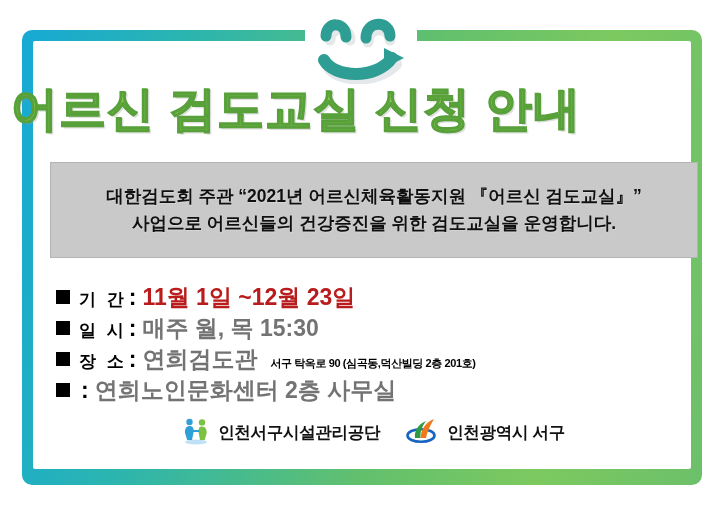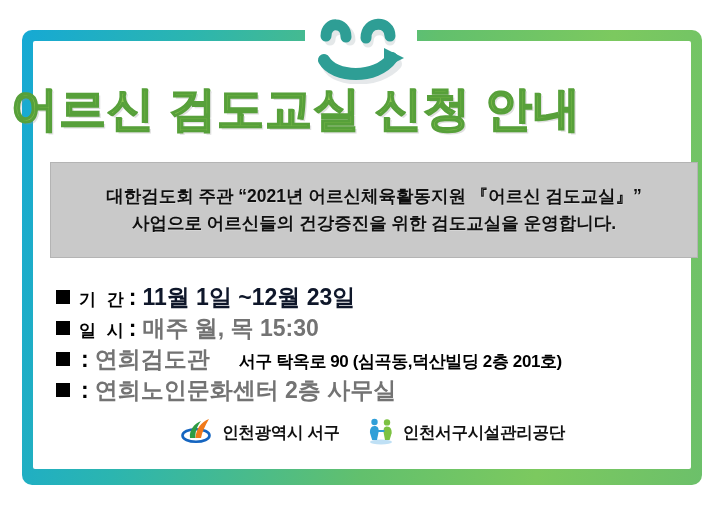--- a/index.html
+++ b/index.html
@@ -142,26 +142,26 @@
     font-size: 23px;
     font-weight: 700;
     color: #000000;
     margin: 0 6px 0 2px;
   }
   .detail-value {
     font-size: 23px;
     font-weight: 700;
     color: #737373;
   }
-  .detail-value.blue { color: #0f172a; }
+  .detail-value.blue { color: #b91c1c; }
   .detail-sub {
-    font-size: 17px;
+    font-size: 11px;
     font-weight: 700;
     color: #000000;
-    margin-left: 29px;
+    margin-left: 13px;
     letter-spacing: -0.4px;
   }
 
   
   .footer {
     position: absolute;
     left: 0;
     bottom: 20px;
     width: 680px;
     display: flex;
@@ -218,58 +218,59 @@
 
         <div class="detail-row">
           <span class="bullet-sq"></span>
           <span class="detail-label">일 시</span>
           <span class="detail-colon">:</span>
           <span class="detail-value">매주 월, 목 15:30</span>
         </div>
 
         <div class="detail-row">
           <span class="bullet-sq"></span>
+          <span class="detail-label">장 소</span>
           <span class="detail-colon">:</span>
           <span class="detail-value">연희검도관</span>
           <span class="detail-sub">서구 탁옥로 90 (심곡동,덕산빌딩 2층 201호)</span>
         </div>
 
         <div class="detail-row">
           <span class="bullet-sq"></span>
           <span class="detail-colon">:</span>
           <span class="detail-value">연희노인문화센터  2층 사무실</span>
         </div>
 
       </div>
 
       <div class="footer">
-
-        <div class="logo-unit">
-          <span class="logo-mark">
-            <svg width="34" height="28" viewBox="0 0 34 28" aria-hidden="true">
-              <ellipse cx="15" cy="18.5" rx="13.5" ry="6.3" fill="none" stroke="#1565c0" stroke-width="2.6"></ellipse>
-              <path d="M9 21 C8 13 13 7 20 4 C16 9 14 15 14.5 21 Z" fill="#2e9b43"></path>
-              <path d="M14.5 21 C15 12 20 5 28 2 C24 9 21 15 20 21 Z" fill="#f07a1a"></path>
-            </svg>
-          </span>
-          <span class="logo-text">인천광역시 서구</span>
-        </div>
 
         <div class="logo-unit">
           <span class="logo-mark">
             <svg width="30" height="28" viewBox="0 0 30 28" aria-hidden="true">
               <ellipse cx="15" cy="25" rx="11" ry="2.4" fill="#bfe0f5"></ellipse>
               <circle cx="8.5" cy="5" r="3.2" fill="#2f9fd8"></circle>
               <path d="M8.5 9 C5 9 3.6 12.5 4 16 L6.2 23 L11 23 L12.6 15 C13 11 11.6 9 8.5 9 Z" fill="#2f9fd8"></path>
               <circle cx="21" cy="5.4" r="3.2" fill="#7cc242"></circle>
               <path d="M21 9.4 C24.5 9.4 26 12.8 25.6 16.2 L23.6 23 L19 23 L17.6 15.4 C17.2 11.4 18.2 9.4 21 9.4 Z" fill="#7cc242"></path>
               <path d="M12 13 L18.4 13 L18.4 15 L12 15 Z" fill="#2f9fd8"></path>
             </svg>
           </span>
           <span class="logo-text">인천서구시설관리공단</span>
+        </div>
+
+        <div class="logo-unit">
+          <span class="logo-mark">
+            <svg width="34" height="28" viewBox="0 0 34 28" aria-hidden="true">
+              <ellipse cx="15" cy="18.5" rx="13.5" ry="6.3" fill="none" stroke="#1565c0" stroke-width="2.6"></ellipse>
+              <path d="M9 21 C8 13 13 7 20 4 C16 9 14 15 14.5 21 Z" fill="#2e9b43"></path>
+              <path d="M14.5 21 C15 12 20 5 28 2 C24 9 21 15 20 21 Z" fill="#f07a1a"></path>
+            </svg>
+          </span>
+          <span class="logo-text">인천광역시 서구</span>
         </div>
 
       </div>
 
     </div>
   </div>
 
   <div class="frame-notch"></div>
 
   <div class="top-emblem">

